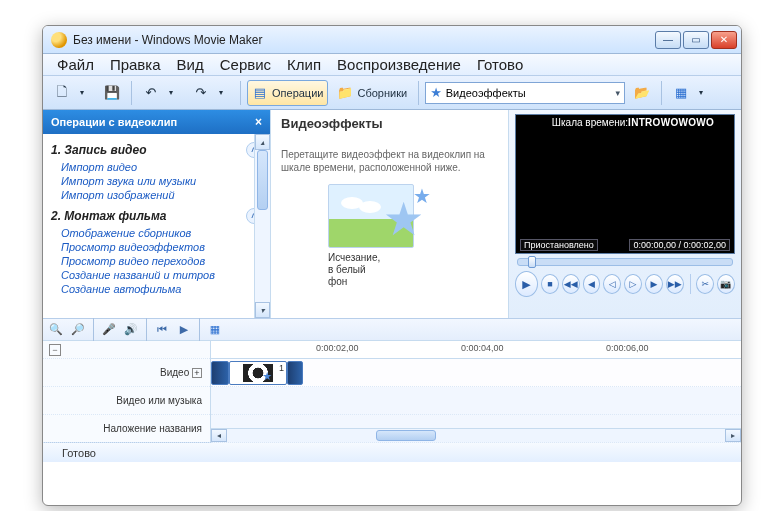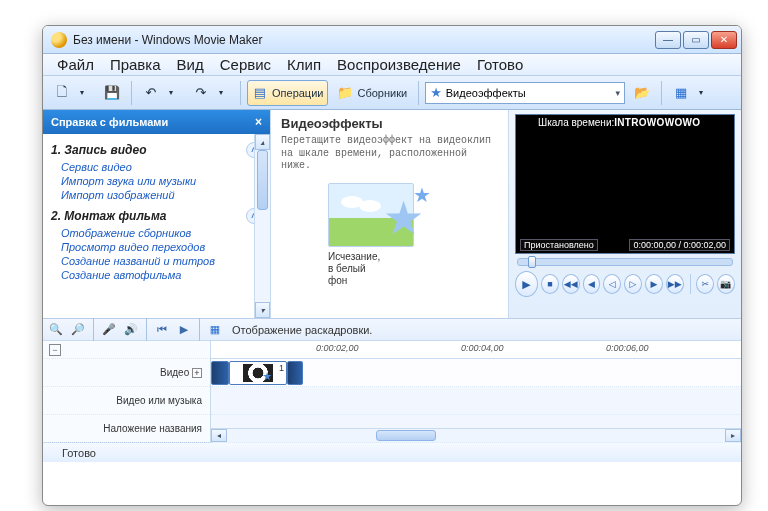--- a/index.html
+++ b/index.html
@@ -41,34 +41,34 @@
 .section-h { font-size: 12px; font-weight: bold; color: #222; display: flex; justify-content: space-between; align-items: center; padding: 2px 0; }
 .section-h .chev { width: 16px; height: 16px; border: 1px solid #b0cdee; border-radius: 50%; font-size: 9px; color: #4a7bbf; display: flex; align-items: center; justify-content: center; background: #eaf3ff; }
 .section a { display: block; font-size: 11px; color: #1b5bc4; text-decoration: none; padding: 1px 0 1px 10px; }
 .tasks-scroll { position: absolute; right: 0; top: 0; bottom: 0; width: 16px; background: #eef5ff; border-left: 1px solid #c6dbef; }
 .tasks-scroll .sbtn { height: 16px; background: linear-gradient(#f2f8ff,#d5e6fb); border: 1px solid #a8c2e2; font-size: 8px; color: #456; display: flex; align-items: center; justify-content: center; }
 .tasks-scroll .thumb { position: absolute; top: 16px; left: 2px; right: 2px; height: 60px; border-radius: 3px; background: linear-gradient(#d5e6fb,#b4d0f2); border: 1px solid #8fb5e6; }
 
 
 .content { flex: 1; background: #fff; border-right: 1px solid #c6dbef; padding: 6px 10px; }
 .content-title { font-size: 13px; font-weight: bold; color: #333; }
-.content-sub { font-size: 10px; color: #666; line-height: 1.25; margin: 4px 0 6px; font-family: Liberation Mono, monospace; }
+.content-sub { font-size: 10px; color: #666; line-height: 1.25; margin: 18px 0 6px; }
 .effect-row { display: flex; gap: 8px; align-items: flex-start; margin-top: 10px; }
 .effect-cell { width: 92px; padding-left: 47px; }
 .thumb-box { width: 86px; height: 64px; border: 1px solid #bcd3ee; background: linear-gradient(#dff1ff 55%, #9fd66a 55%); border-radius: 2px; position: relative; overflow: hidden; }
 .thumb-box::before { content: ""; position: absolute; left: 12px; top: 12px; width: 22px; height: 12px; background: #fff; border-radius: 50%; box-shadow: 18px 4px 0 #fff; }
 .starburst { width: 52px; height: 76px; position: relative; }
 .starburst .bigstar { position: absolute; font-size: 46px; color: #9ec6f2; left: 2px; top: 8px; }
 .starburst .smallstar { position: absolute; font-size: 20px; color: #77acec; left: 32px; top: 0; }
 .effect-name { font-size: 10px; color: #333; margin-top: 4px; line-height: 1.2; }
 
 
 .preview { width: 232px; background: linear-gradient(#f0f6ff,#e2eefc); display: flex; flex-direction: column; }
 .preview-screen { margin: 4px 6px 2px; height: 140px; background: #000; border: 1px solid #5c7ca4; position: relative; }
-.ps-top { color: #fff; font-size: 10px; padding: 2px 6px; display: flex; justify-content: flex-start; margin-left: 16px; }
+.ps-top { color: #fff; font-size: 10px; padding: 2px 6px; display: flex; justify-content: center; margin-left: 16px; }
 .ps-top .b { font-weight: bold; letter-spacing: .3px; }
 .ps-bot { position: absolute; bottom: 2px; left: 4px; right: 4px; display: flex; justify-content: space-between; color: #fff; font-size: 9px; }
 .ps-bot .box { border: 1px solid #556; padding: 0 3px; background: #0a0a0a; }
 .seekbar { height: 8px; margin: 2px 8px; background: #c9ddf6; border: 1px solid #9bbde6; border-radius: 3px; position: relative; }
 .seekbar .knob { position: absolute; left: 10px; top: -3px; width: 8px; height: 12px; background: linear-gradient(#fff,#c9ddf6); border: 1px solid #6f9bd4; border-radius: 2px; }
 .pv-ctrl { display: flex; align-items: center; justify-content: center; gap: 3px; margin: 3px 6px 5px; }
 .pvb { width: 20px; height: 20px; border: 1px solid #9bbde6; border-radius: 50%; background: linear-gradient(#fff,#dceaff); font-size: 9px; color: #2a5ea8; display: flex; align-items: center; justify-content: center; }
 .pvb.play { width: 26px; height: 26px; font-size: 11px; }
 .pv-sep { width: 1px; height: 20px; background: #b4cdee; margin: 0 3px; }
 
@@ -77,21 +77,21 @@
 .tl-tb .tic { width: 18px; height: 18px; display: flex; align-items: center; justify-content: center; font-size: 11px; color: #3d6aa8; border-radius: 2px; }
 .tl-label { color: #333; margin-left: 4px; }
 
 
 .timeline { height: 102px; background: #fff; border-top: 1px solid #c6dbef; display: flex; }
 .tl-labels { width: 168px; border-right: 1px solid #c6dbef; background: #f8fbff; }
 .tl-row { height: 28px; display: flex; align-items: center; justify-content: flex-end; padding-right: 8px; font-size: 10px; color: #333; border-bottom: 1px dotted #dbe8f7; }
 .tl-row.hdr { height: 18px; font-size: 9px; color: #666; justify-content: flex-start; padding-left: 6px; }
 .tl-row.hdr .collapse { width: 12px; height: 12px; border: 1px solid #888; font-size: 9px; display: flex; align-items: center; justify-content: center; margin-right: 4px; }
 .tl-tracks { flex: 1; position: relative; }
-.ruler { height: 18px; background: #fff; border-bottom: 1px solid #c6dbef; position: relative; font-size: 9px; color: #555; font-style: italic; }
+.ruler { height: 18px; background: #fff; border-bottom: 1px solid #c6dbef; position: relative; font-size: 9px; color: #555; }
 .ruler span { position: absolute; top: 2px; }
 .track { height: 28px; border-bottom: 1px dotted #dbe8f7; position: relative; background: #fdfdff; }
 .track.audio, .track.title { background: repeating-linear-gradient(#f2f7ff,#f2f7ff 27px,#fff 27px,#fff 28px); }
 .clip { position: absolute; top: 2px; height: 24px; border: 1px solid #4a7bbf; background: linear-gradient(#eaf3ff,#c9ddf6); border-radius: 2px; overflow: hidden; }
 .clip.intro { left: 0; width: 18px; background: linear-gradient(90deg,#1d3f72,#2d62a8); }
 .clip.second { left: 18px; width: 58px; background: #fff; display: flex; align-items: center; justify-content: center; }
 .clip.second::before { content: "1"; position: absolute; right: 2px; top: 1px; font-size: 9px; color: #333; }
 .clip.second .bw { width: 30px; height: 18px; background: radial-gradient(circle,#222 30%,#fff 32%,#fff 55%,#222 57%); }
 .clip.second .cs { position: absolute; right: 14px; bottom: 1px; color: #4a86d6; font-size: 11px; }
 .clip.third { left: 76px; width: 16px; background: linear-gradient(90deg,#1d3f72,#2d62a8); }
@@ -167,39 +167,40 @@
     <div class="tbtn">
         <span class="ic" style="color:#2a6ed0">▦</span>
         <span class="ic" style="font-size:8px">▾</span>
       </div>
   </div>
 
   <div class="main">
 
     <div class="tasks">
       <div class="tasks-hdr">
-        <span>Справка с фильмами</span>
+        <span>Операции с видеоклип</span>
         <span class="x">×</span>
       </div>
       <div class="tasks-body">
         <div class="section">
           <div class="section-h">
             <span>1. Запись видео</span>
             <span class="chev">˄</span>
           </div>
-          <a>Сервис видео</a>
+          <a>Импорт видео</a>
           <a>Импорт звука или музыки</a>
           <a>Импорт изображений</a>
         </div>
         <div class="section">
           <div class="section-h">
             <span>2. Монтаж фильма</span>
             <span class="chev">˄</span>
           </div>
           <a>Отображение сборников</a>
+          <a>Просмотр видеоэффектов</a>
           <a>Просмотр видео переходов</a>
           <a>Создание названий и титров</a>
           <a>Создание автофильма</a>
         </div>
         <div class="tasks-scroll">
           <div class="sbtn">▴</div>
           <div class="thumb"></div>
           <div class="sbtn" style="position:absolute;bottom:0;left:0;right:0">▾</div>
         </div>
       </div>
@@ -254,21 +255,20 @@
     <div class="tic">🔍</div>
     <div class="tic">🔎</div>
     <div class="tsep"></div>
     <div class="tic">🎤</div>
     <div class="tic">🔊</div>
     <div class="tsep"></div>
     <div class="tic">⏮</div>
     <div class="tic">▶</div>
     <div class="tsep"></div>
     <div class="tic" style="color:#2a6ed0">▦</div>
-    <span class="tl-label">Отображение раскадровки.</span>
   </div>
 
   <div class="timeline">
     <div class="tl-labels">
       <div class="tl-row hdr">
           <span class="collapse">−</span>
         </div>
       <div class="tl-row"><span>Видео</span>&nbsp;<span style="border:1px solid #888;width:10px;height:10px;font-size:9px;display:inline-flex;align-items:center;justify-content:center">+</span></div>
       <div class="tl-row">Видео или музыка</div>
       <div class="tl-row">Наложение названия</div>

